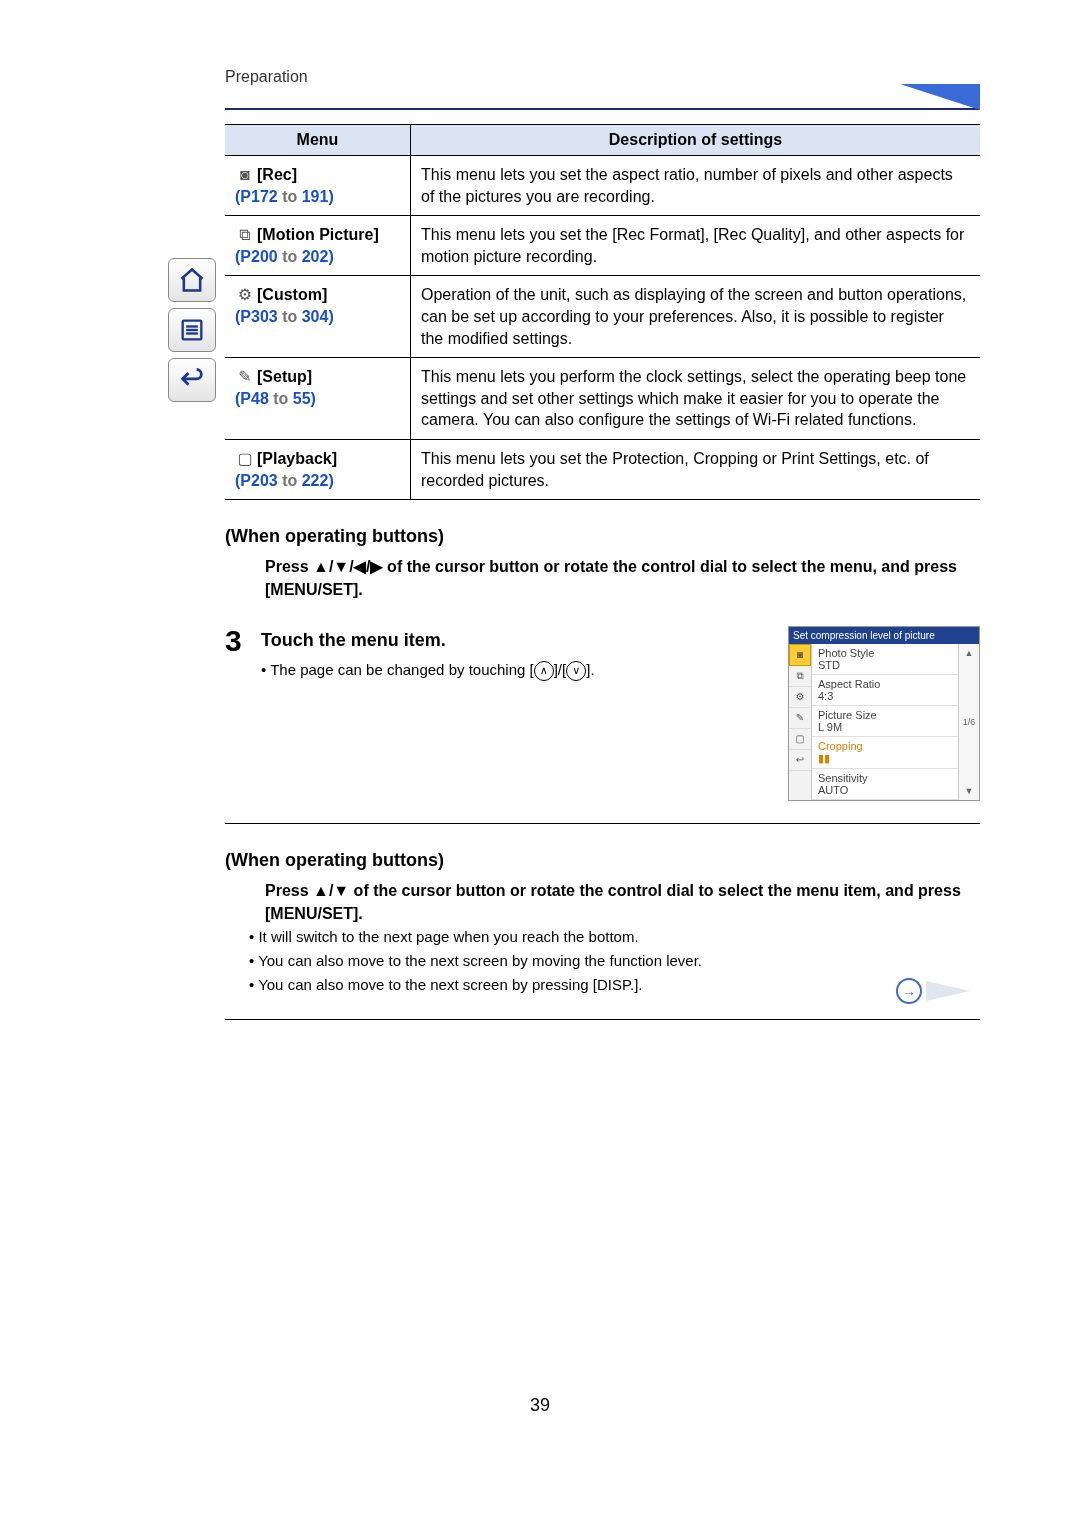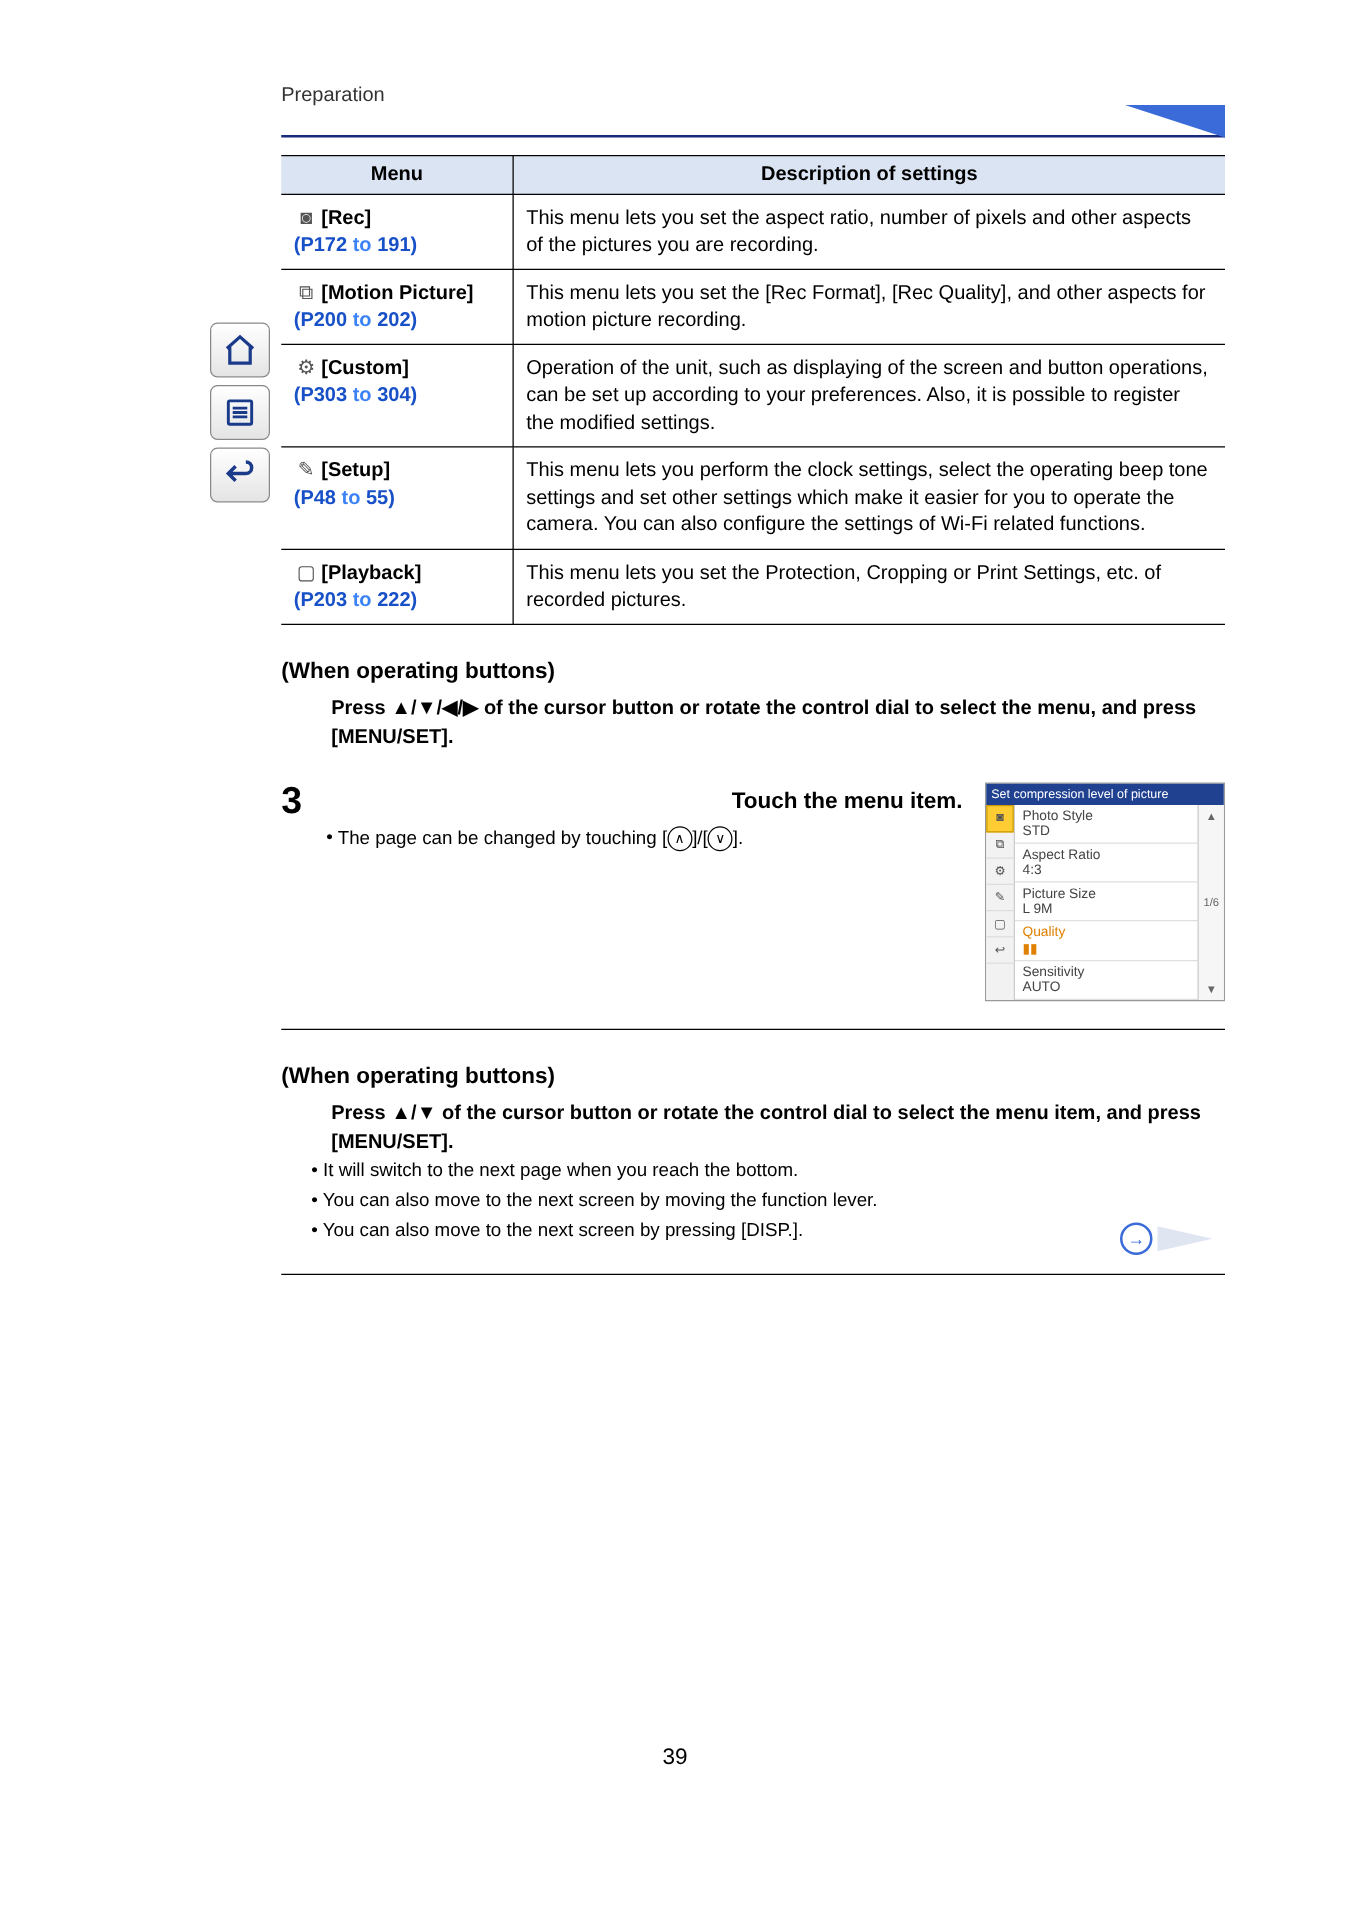--- a/index.html
+++ b/index.html
@@ -12,29 +12,29 @@
   .top-accent{height:18px;position:relative;margin-bottom:14px;}
   .top-accent .navy{position:absolute;left:0;right:0;bottom:0;height:2px;background:#1a2a7a;}
   .top-accent .wedge{position:absolute;right:0;top:-8px;width:0;height:0;border-left:80px solid transparent;border-top:26px solid #3a6bd8;}
   table.menu{width:100%;border-collapse:collapse;font-size:16px;}
   table.menu th{background:#dbe4f3;font-weight:bold;text-align:center;border-top:1px solid #000;border-bottom:1px solid #000;padding:6px 8px;}
   table.menu th:first-child{border-right:1px solid #000;}
   table.menu td{border-bottom:1px solid #000;padding:8px 10px;vertical-align:top;line-height:1.35;}
   table.menu td.menu-col{width:165px;border-right:1px solid #000;}
   .menu-name{font-weight:bold;}
   .page-ref{color:#1850c8;font-weight:bold;}
-  .page-ref .to{color:#3b82f6;}
+  .page-ref .to{color:#737373;}
   .menu-icon{display:inline-block;width:20px;text-align:center;color:#555;margin-right:2px;vertical-align:top;}
   h4.sub{font-size:18px;font-weight:bold;margin:26px 0 8px 0;}
   .instr{margin-left:40px;font-size:16px;line-height:1.45;}
   .instr.bold{font-weight:bold;}
   .step-row{display:flex;align-items:flex-start;margin-top:24px;}
   .step-num{font-size:30px;font-weight:bold;width:36px;line-height:1;}
   .step-body{flex:1;}
-  .step-title{font-size:18px;font-weight:bold;margin:4px 0 10px 0;text-align:right;}
+  .step-title{font-size:18px;font-weight:bold;margin:4px 0 10px 0;}
   .bullet{font-size:15px;margin-left:0;}
   .bullet::before{content:"• ";}
   .bullets{margin-left:24px;font-size:15px;line-height:1.6;}
   .circ{display:inline-flex;width:18px;height:18px;border:1.5px solid #000;border-radius:50%;align-items:center;justify-content:center;font-size:11px;vertical-align:middle;}
   .screenshot{width:190px;border:1px solid #999;font-size:11px;margin-left:18px;}
   .screenshot .title{background:#204090;color:#fff;padding:3px 4px;font-size:10px;}
   .screenshot .body{display:flex;}
   .screenshot .tabs{width:22px;background:#f2f2f2;border-right:1px solid #ccc;display:flex;flex-direction:column;}
   .screenshot .tabs span{height:20px;display:flex;align-items:center;justify-content:center;font-size:10px;color:#555;border-bottom:1px solid #ddd;}
   .screenshot .tabs span.sel{background:#ffcc33;border:1px solid #c90;}
@@ -141,21 +141,21 @@
               </div>
               <div class="row">
                 <span>Aspect Ratio</span>
                 <span>4:3</span>
               </div>
               <div class="row">
                 <span>Picture Size</span>
                 <span>L 9M</span>
               </div>
               <div class="row sel">
-                <span>Quality</span>
+                <span>Cropping</span>
                 <span>▮▮</span>
               </div>
               <div class="row">
                 <span>Sensitivity</span>
                 <span>AUTO</span>
               </div>
             </div>
           <div class="side">
             <span>▲</span>
             <span>1/6</span>

